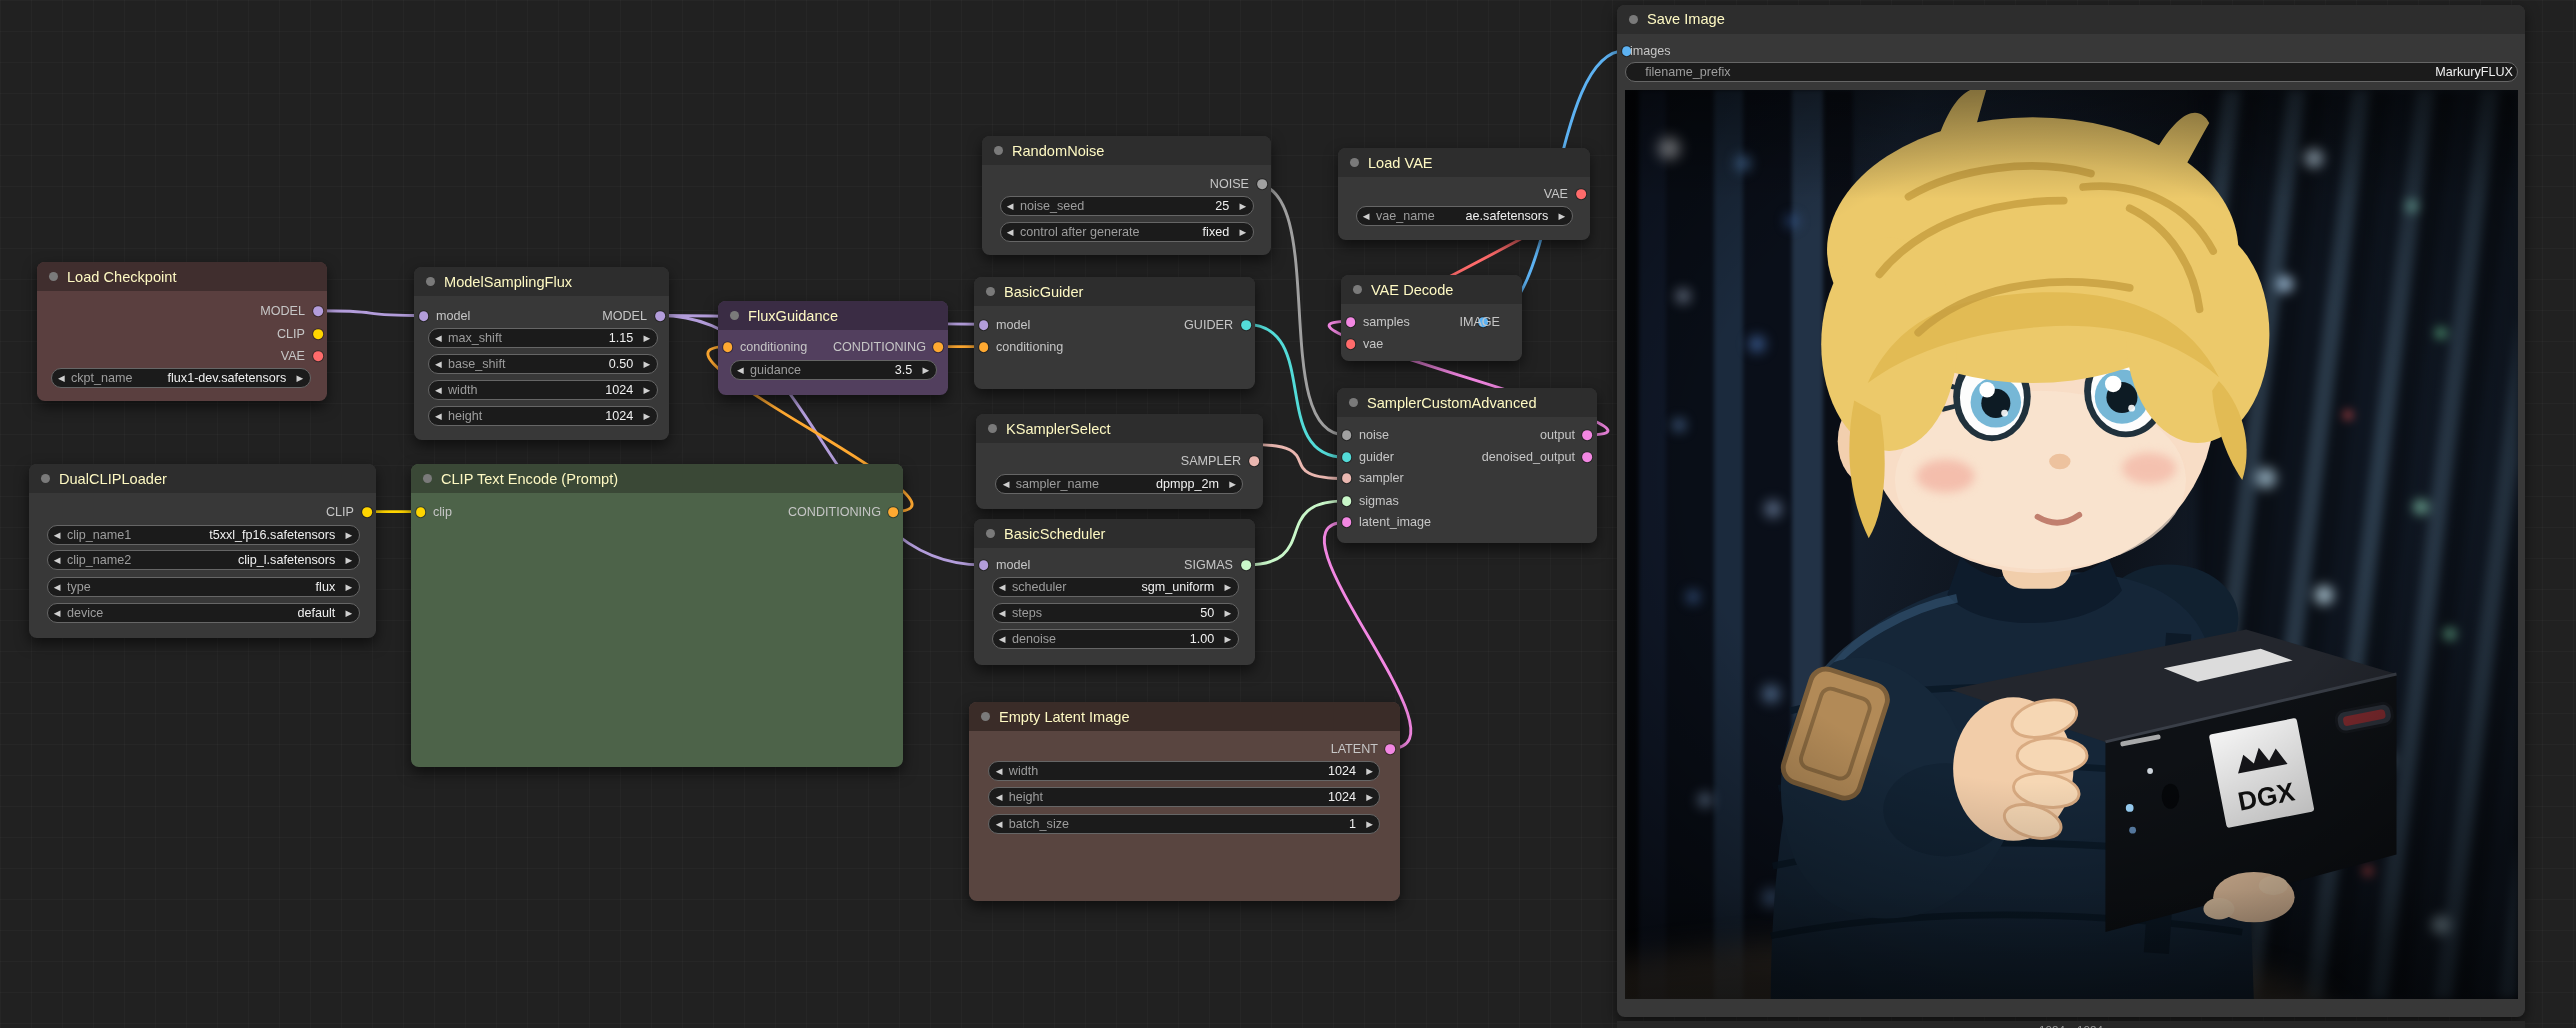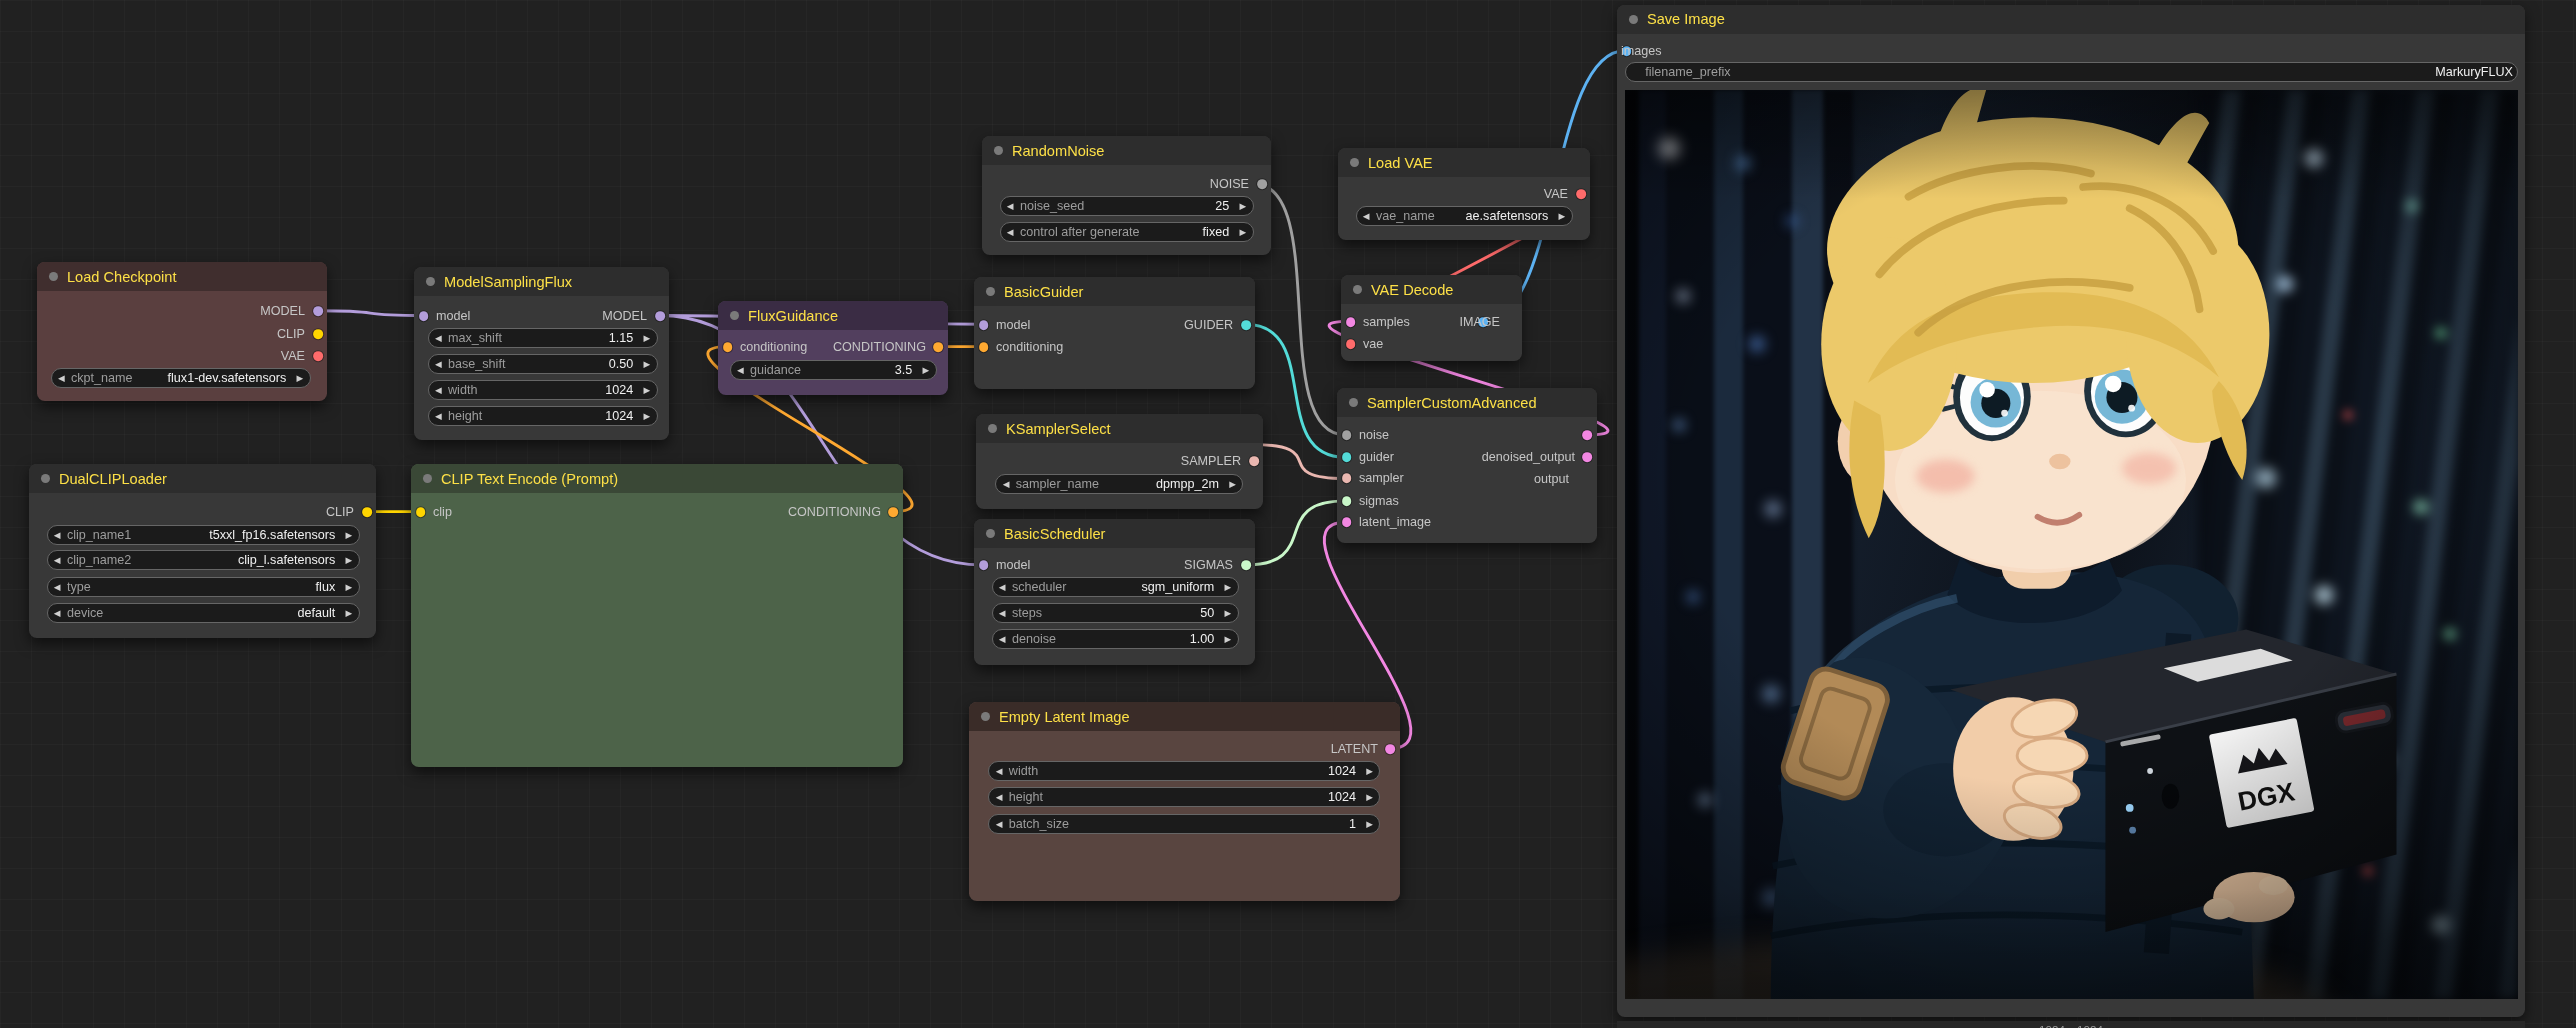--- a/index.html
+++ b/index.html
@@ -7,21 +7,21 @@
   #canvas{position:absolute;inset:0;width:2576px;height:1029px;
     background-image:
       linear-gradient(rgba(255,255,255,.025) 1px, transparent 1px),
       linear-gradient(90deg, rgba(255,255,255,.025) 1px, transparent 1px);
     background-size:31px 31px;}
   #wires{position:absolute;inset:0;z-index:1;pointer-events:none;}
   #nodes{position:absolute;inset:0;z-index:2;}
   .node{position:absolute;border-radius:7.8px;box-shadow:0 5.8px 13.6px rgba(0,0,0,.55);}
   .ntitle{position:absolute;top:0;left:0;right:0;height:29px;border-radius:7.8px 7.8px 0 0;
     display:flex;align-items:center;gap:8.7px;padding-left:11.6px;box-sizing:border-box;
-    font-size:14.6px;color:#fde047;white-space:nowrap;overflow:hidden;}
+    font-size:14.6px;color:#fef9c3;white-space:nowrap;overflow:hidden;}
   .tdot{width:9.7px;height:9.7px;border-radius:50%;background:#7a7a7a;flex:0 0 auto;}
   .n-gray{background:#383838}.n-gray>.ntitle{background:#2d2d2d}
   .n-maroon{background:#5a3f3f}.n-maroon>.ntitle{background:#402e2e}
   .n-brown{background:#594540}.n-brown>.ntitle{background:#3a2c28}
   .n-purple{background:#523f5e}.n-purple>.ntitle{background:#3a2c44}
   .n-green{background:#4d6349}.n-green>.ntitle{background:#3a4836}
   .port{position:absolute;width:9.7px;height:9.7px;border-radius:50%;
     transform:translate(-50%,-50%);box-shadow:0 0 0 1px rgba(0,0,0,.35);}
   .slotlbl{position:absolute;transform:translateY(-50%);font-size:12.6px;color:#c6c6c6;white-space:nowrap;}
   .slotlbl.out{text-align:right;}
@@ -340,31 +340,31 @@
         <div class="slotlbl" style="left: 22px; top: 47px;">noise</div>
         <div class="port" style="left: 9.7px; top: 69px; background: rgb(83, 219, 216);"></div>
         <div class="slotlbl" style="left: 22px; top: 69px;">guider</div>
         <div class="port" style="left: 9.7px; top: 90px; background: rgb(234, 183, 176);"></div>
         <div class="slotlbl" style="left: 22px; top: 90px;">sampler</div>
         <div class="port" style="left: 9.7px; top: 113px; background: rgb(201, 247, 201);"></div>
         <div class="slotlbl" style="left: 22px; top: 113px;">sigmas</div>
         <div class="port" style="left: 9.7px; top: 134px; background: rgb(242, 135, 226);"></div>
         <div class="slotlbl" style="left: 22px; top: 134px;">latent_image</div>
         <div class="port" style="left: 250px; top: 47px; background: rgb(242, 135, 226);"></div>
-        <div class="slotlbl out" style="right: 28px; top: 47px; margin-top: 44px;">output</div>
+        <div class="slotlbl out" style="right: 22px; top: 47px;">output</div>
         <div class="port" style="left: 250px; top: 69px; background: rgb(242, 135, 226);"></div>
         <div class="slotlbl out" style="right: 22px; top: 69px;">denoised_output</div>
       </div>
       <div class="node n-gray" style="left: 1617px; top: 4.9px; width: 908px; height: 1012px;">
         <div class="ntitle">
           <span class="tdot"></span>
           <span>Save Image</span>
         </div>
         <div class="port" style="left: 9.7px; top: 46px; background: rgb(93, 178, 242);"></div>
-        <div class="slotlbl" style="left: 4px; top: 46px;">images</div>
+        <div class="slotlbl" style="left: 13px; top: 46px;">images</div>
         <div class="widget" style="left: 7.8px; top: 57px; width: 893px;">
           <span class="warr" style="width: 0px;"></span>
           <span class="wlabel">filename_prefix</span>
           <span class="wval">MarkuryFLUX</span>
         </div>
         <div class="preview" style="left: 7.8px; top: 85px; width: 893px; height: 909px;">
   <div class="lay sc-base"></div>
   <div class="lay sc-left"></div>
   <div class="lay sc-bokeh"></div>
   <div class="lay sc-right"></div>

